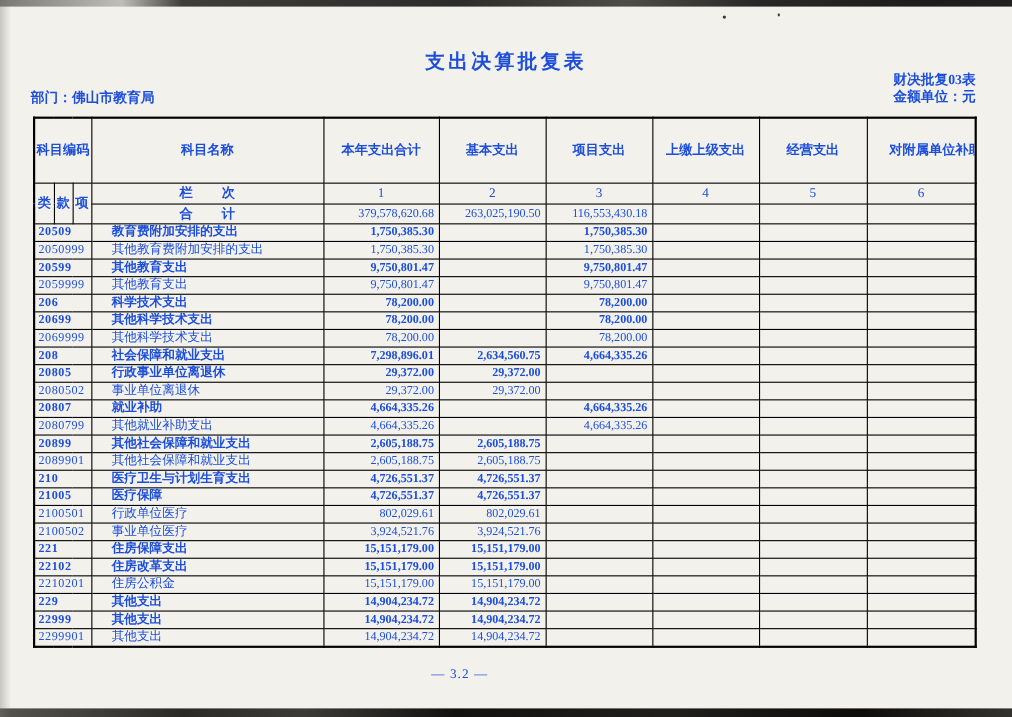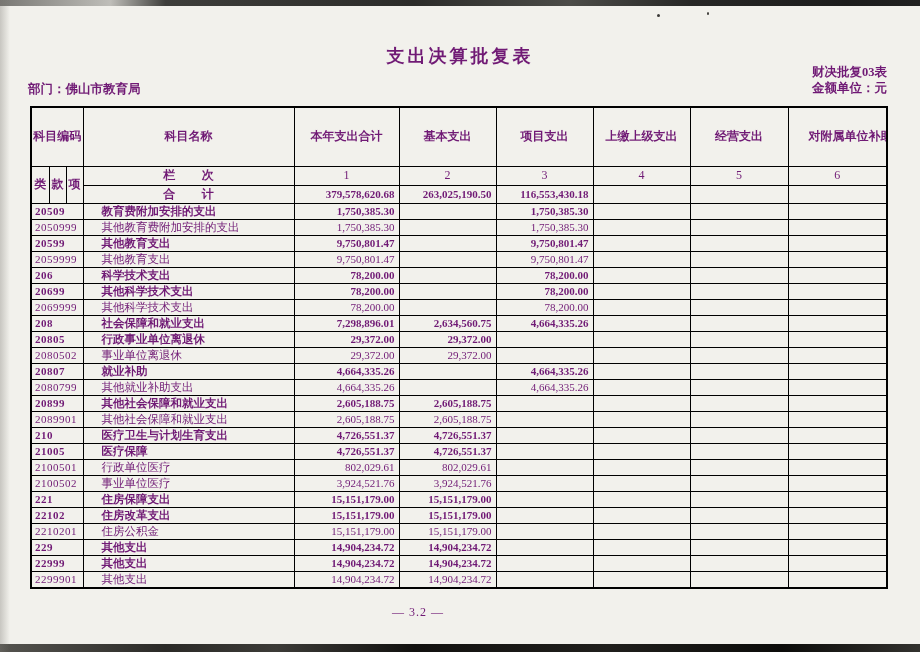--- a/index.html
+++ b/index.html
@@ -1,19 +1,19 @@
 <!DOCTYPE html>
 <html><head>
 <meta charset="utf-8">
 <style>
   * { margin: 0; padding: 0; box-sizing: border-box; }
   body { width: 920px; height: 652px; overflow: hidden; background: #9a9894; }
   .page {
     position: relative; width: 920px; height: 652px;
-    background: #f2f1ec; color: #701a75;
+    background: #f2f1ec; color: #1d4ed8;
     font-family: "Liberation Serif", "DejaVu Serif", serif;
   }
   
   .band-top {
     position: absolute; left: 0; top: 0; width: 920px; height: 6px;
     background: linear-gradient(90deg, #6b6a66 0%, #b9b8b3 12%, #2a2a27 18%, #161614 45%, #3a3a36 62%, #111110 75%, #050505 92%, #0a0a0a 100%);
     opacity: 0.9;
   }
   .band-bottom {
     position: absolute; left: 0; bottom: 0; width: 920px; height: 8px;
@@ -55,21 +55,21 @@
   }
   thead th { font-weight: bold; font-size: 12px; text-align: center; margin-left: 17px; }
   tr.hA th { height: 59px; }
   tr.hB th, tr.hB td { height: 19px; }
   tr.hC th, tr.hC td { height: 16px; }
   th.wrap { white-space: normal; line-height: 25px; padding: 0 20px; }
   .spread { letter-spacing: 2.2em; text-indent: 2.2em; }
   tr.hB td.colnum { font-size: 12px; text-align: center; font-weight: normal; }
 
   td.num { font-size: 11px; text-align: right; padding-right: 4px; }
-  tr.hC td.num { font-weight: bold; }
+  tr.hC td.num { font-weight: normal; }
   tbody td { height: 16px; line-height: 15px; }
   td.code { font-size: 11px; text-align: left; padding-left: 3px; letter-spacing: 0.5px; }
   td.name { font-size: 11.5px; text-align: left; padding-left: 18px; }
   td.name.ind { }
   tbody tr.b td { font-weight: bold; }
   tbody tr td { font-weight: normal; }
   tbody tr.b td.name, tbody tr.b td.code { font-weight: bold; }
   tbody tr.b td.num { font-weight: bold; }
 </style>
 </head>

